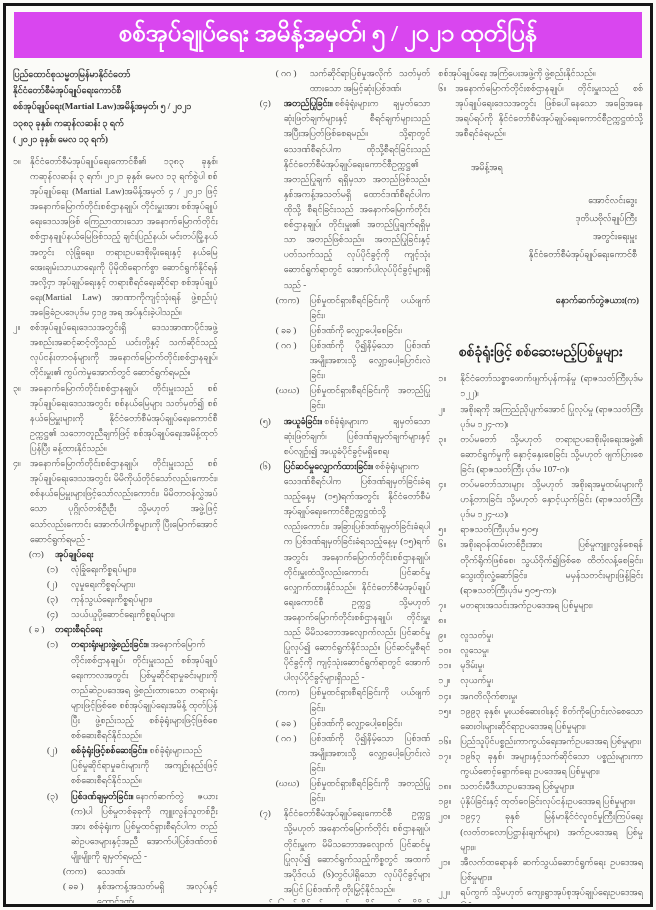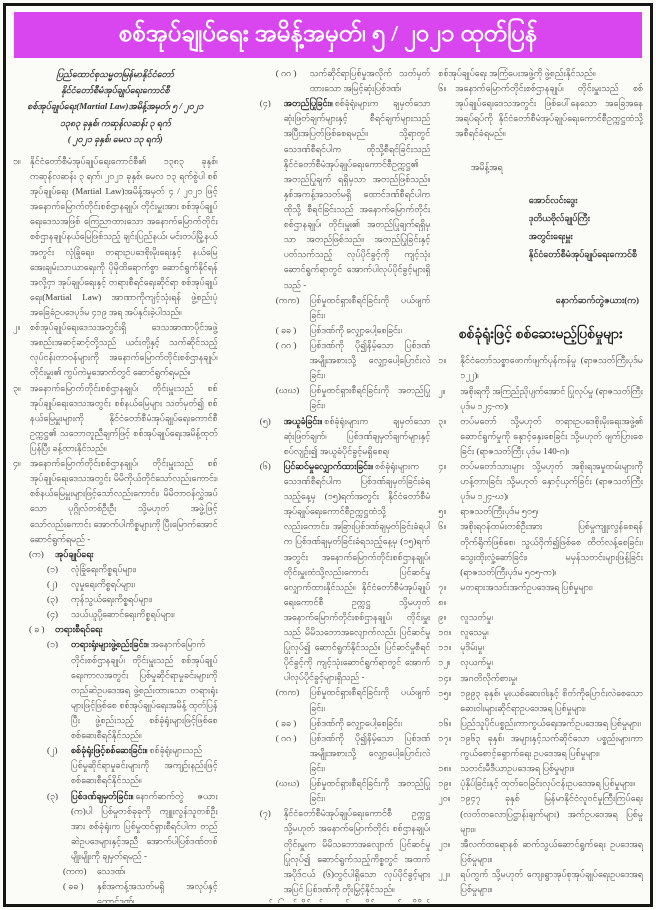--- a/index.html
+++ b/index.html
@@ -3,36 +3,36 @@
 <meta charset="utf-8">
 <style>
   html,body{margin:0;padding:0;}
   body{background:#d9d9d5;font-family:"Liberation Serif","DejaVu Serif",serif;}
   .page{position:relative;width:656px;height:910px;background:#fbfbf8;overflow:hidden;box-sizing:border-box;}
   .frame{position:absolute;inset:3px;border:3px solid #161616;pointer-events:none;z-index:5;}
   .banner{position:absolute;left:14px;top:12px;width:628px;height:46px;background:#d946ef;color:#ffffff;
           display:flex;align-items:center;justify-content:center;font-weight:bold;font-size:24px;z-index:1;}
   .columns{position:absolute;left:13px;top:66px;width:630px;height:837px;display:flex;gap:8px;z-index:1;}
   .col{width:205px;overflow:hidden;font-size:9px;line-height:1.68;color:#3c3c3c;text-align:justify;}
-  .doc-heading{text-align:center;font-weight:bold;line-height:1.8;margin-bottom:7px;color:#333;font-style:italic;}
+  .doc-heading{font-weight:bold;line-height:1.8;margin-bottom:7px;color:#333;}
   .para{display:flex;}
   .pnum{flex:none;width:17px;}
   .ptext{flex:1;}
   .ptext b{color:#222;margin-right:2px;}
   .ind1{margin-left:16px;}
   .ind1 .pnum{width:26px;}
   .ind2{margin-left:34px;}
   .ind2 .pnum{width:24px;}
   .ind3{margin-left:50px;}
   .ind3 .pnum{width:34px;}
   .grp-label{font-weight:bold;color:#222;}
   .cont{display:block;}
   .by-order{margin:18px 0 16px;font-weight:normal;color:#333;padding-left:16%;}
-  .sig{width:max-content;max-width:86%;margin:0 6px 0 auto;text-align:left;font-weight:bold;color:#333;line-height:2.0;}
-  .annex-label{text-align:right;font-weight:bold;color:#333;margin:30px 4px 14px 0;}
+  .sig{width:max-content;max-width:86%;margin:0 6px 0 auto;text-align:right;font-weight:normal;color:#333;line-height:2.0;}
+  .annex-label{text-align:right;font-weight:bold;color:#333;margin:30px 4px 32px 0;}
   .annex-title{text-align:center;font-weight:bold;color:#222;font-size:14px;margin-bottom:8px;}
   .aitem{display:flex;}
   .anum{flex:none;width:22px;}
   .atext{flex:1;}
 </style>
 </head>
 <body>
 
 <div class="page">
   <div class="frame"></div>
@@ -203,21 +203,21 @@
       <div class="aitem">
           <span class="anum">၁။</span>
           <span class="atext">နိုင်ငံတော်သစ္စာဖောက်ဖျက်ပုန်ကန်မှု (ရာဇသတ်ကြီးပုဒ်မ ၁၂၂)၊</span>
         </div>
       <div class="aitem">
           <span class="anum">၂။</span>
           <span class="atext">အစိုးရကို အကြည်ညိုပျက်အောင် ပြုလုပ်မှု (ရာဇသတ်ကြီး ပုဒ်မ ၁၂၄-က)၊</span>
         </div>
       <div class="aitem">
           <span class="anum">၃။</span>
-          <span class="atext">တပ်မတော် သို့မဟုတ် တရားဥပဒေစိုးမိုးရေးအဖွဲ့၏ ဆောင်ရွက်မှုကို နှောင့်နှေးစေခြင်း သို့မဟုတ် ဖျက်ပြားစေခြင်း (ရာဇသတ်ကြီး ပုဒ်မ 140-ဂ)၊</span>
+          <span class="atext">တပ်မတော် သို့မဟုတ် တရားဥပဒေစိုးမိုးရေးအဖွဲ့၏ ဆောင်ရွက်မှုကို နှောင့်နှေးစေခြင်း သို့မဟုတ် ဖျက်ပြားစေခြင်း (ရာဇသတ်ကြီး ပုဒ်မ 107-ဂ)၊</span>
         </div>
       <div class="aitem">
           <span class="anum">၄။</span>
           <span class="atext">တပ်မတော်သားများ သို့မဟုတ် အစိုးရအမှုထမ်းများကို ဟန့်တားခြင်း သို့မဟုတ် နှောင့်ယှက်ခြင်း (ရာဇသတ်ကြီး ပုဒ်မ ၁၂၄-ဃ)၊</span>
         </div>
       <div class="aitem">
           <span class="anum">၅။</span>
           <span class="atext">ရာဇသတ်ကြီးပုဒ်မ ၅၀၅၊</span>
         </div>
       <div class="aitem">

